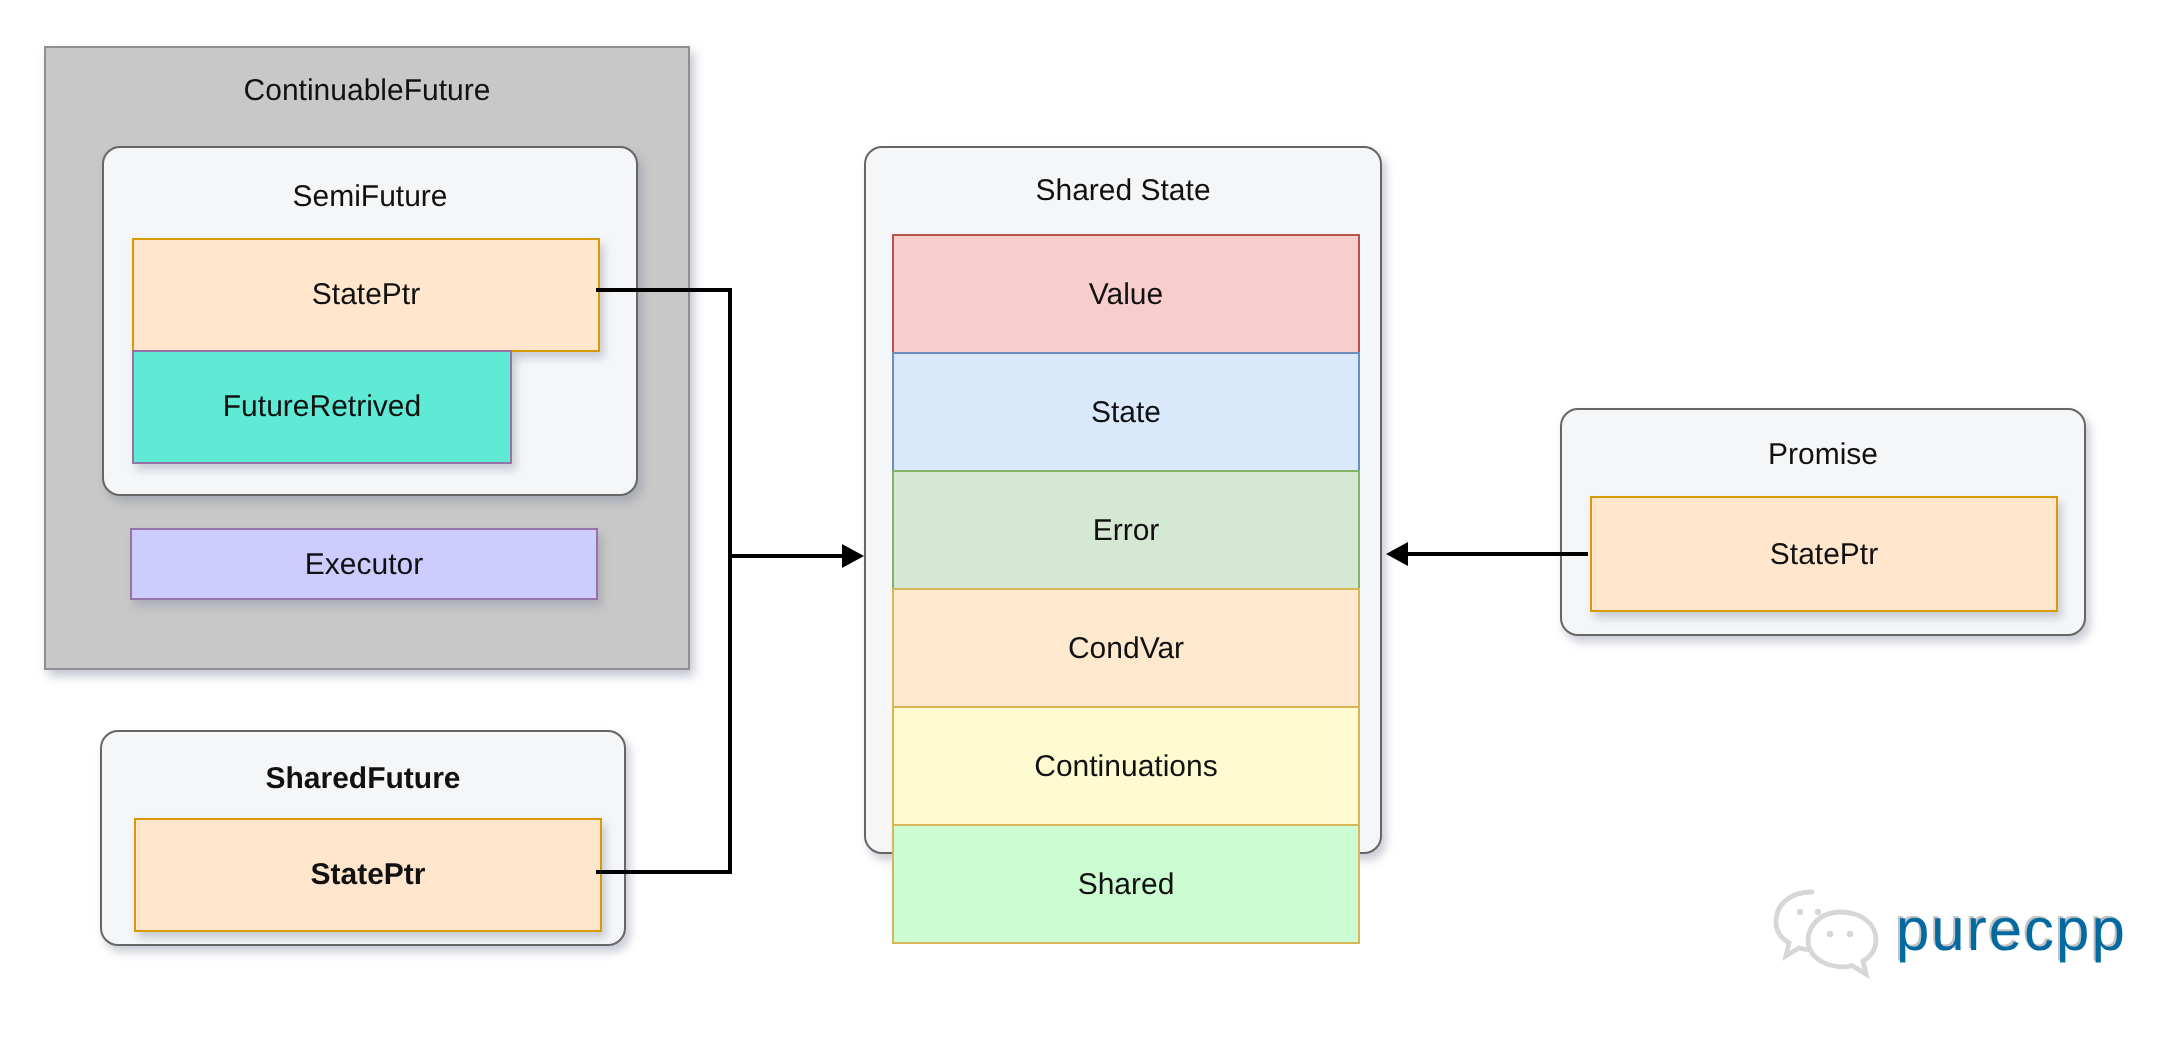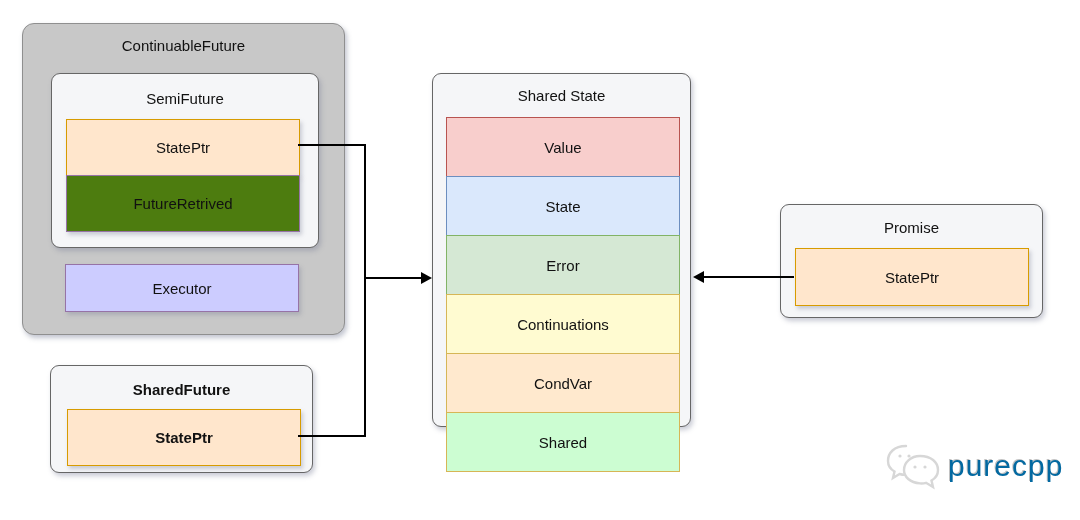--- a/index.html
+++ b/index.html
@@ -7,21 +7,21 @@
     position: relative;
     width: 1080px; height: 520px;
     background: #ffffff;
     font-family: "Liberation Sans", sans-serif;
     color: #111111;
     overflow: hidden;
   }
   .abs { position: absolute; box-sizing: border-box; }
   .container-box {
     border: 1px solid #8f8f8f;
-    border-radius: 12px;
+    border-radius: 0;
     box-shadow: 2px 3px 5px rgba(120,126,150,0.45);
   }
   .group-box {
     background: #f5f6f8;
     border: 1px solid #666666;
     border-radius: 9px;
     box-shadow: 2px 3px 5px rgba(120,126,150,0.40);
   }
   .leaf-box {
     border-width: 1px;
@@ -69,39 +69,39 @@
 <body>
 
 <div id="canvas">
 
   <div class="abs container-box" style="left:22px; top:23px; width:323px; height:312px; background:#c8c8c8;">
     <div class="box-title" style="top:13px;">ContinuableFuture</div>
 
     <div class="abs group-box" style="left:28px; top:49px; width:268px; height:175px;">
       <div class="box-title" style="top:16px;">SemiFuture</div>
       <div class="abs leaf-box" style="left: 14px; top: 45px; width: 234px; height: 57px; background: rgb(255, 230, 204); border-color: rgb(215, 155, 0);">StatePtr</div>
-      <div class="abs leaf-box" style="left: 14px; top: 101px; width: 234px; height: 57px; background: #4d7c0f; border-color: rgb(150, 115, 166);">FutureRetrived</div>
+      <div class="abs leaf-box" style="left: 14px; top: 101px; width: 190px; height: 57px; background: #5eead4; border-color: rgb(150, 115, 166);">FutureRetrived</div>
     </div>
 
-    <div class="abs leaf-box" style="left: 42px; top: 240px; width: 234px; height: 48px; background: rgb(204, 204, 255); border-color: rgb(150, 115, 166);">Executor</div>
+    <div class="abs leaf-box" style="left: 42px; top: 240px; width: 234px; height: 36px; background: rgb(204, 204, 255); border-color: rgb(150, 115, 166);">Executor</div>
   </div>
 
   <div class="abs group-box" style="left:50px; top:365px; width:263px; height:108px;font-weight:bold;">
     <div class="box-title" style="top:15px;">SharedFuture</div>
     <div class="abs leaf-box" style="left: 16px; top: 43px; width: 234px; height: 57px; background: rgb(255, 230, 204); border-color: rgb(215, 155, 0);">StatePtr</div>
   </div>
 
   <div class="abs group-box" style="left:432px; top:73px; width:259px; height:354px;">
     <div class="box-title" style="top:13px;">Shared State</div>
     <div class="abs" style="left:13px; top:44px; width:234px;">
       <div class="ss-row" style="background: rgb(248, 206, 204); border-color: rgb(184, 84, 80);">Value</div>
       <div class="ss-row" style="background: rgb(218, 232, 252); border-color: rgb(108, 142, 191);">State</div>
       <div class="ss-row" style="background: rgb(213, 232, 212); border-color: rgb(130, 179, 102);">Error</div>
+      <div class="ss-row" style="background: rgb(255, 233, 206); border-color: rgb(214, 182, 86);">CondVar</div>
       <div class="ss-row" style="background: rgb(255, 251, 209); border-color: rgb(214, 182, 86);">Continuations</div>
-      <div class="ss-row" style="background: rgb(255, 233, 206); border-color: rgb(214, 182, 86);">CondVar</div>
       <div class="ss-row" style="background: rgb(204, 253, 210); border-color: rgb(214, 182, 86);">Shared</div>
     </div>
   </div>
 
   <div class="abs group-box" style="left:780px; top:204px; width:263px; height:114px;">
     <div class="box-title" style="top:14px;">Promise</div>
     <div class="abs leaf-box" style="left: 14px; top: 43px; width: 234px; height: 58px; background: rgb(255, 230, 204); border-color: rgb(215, 155, 0);">StatePtr</div>
   </div>
 
   <div class="line" style="left:298px; top:144px; width:68px; height:2px;"></div>

